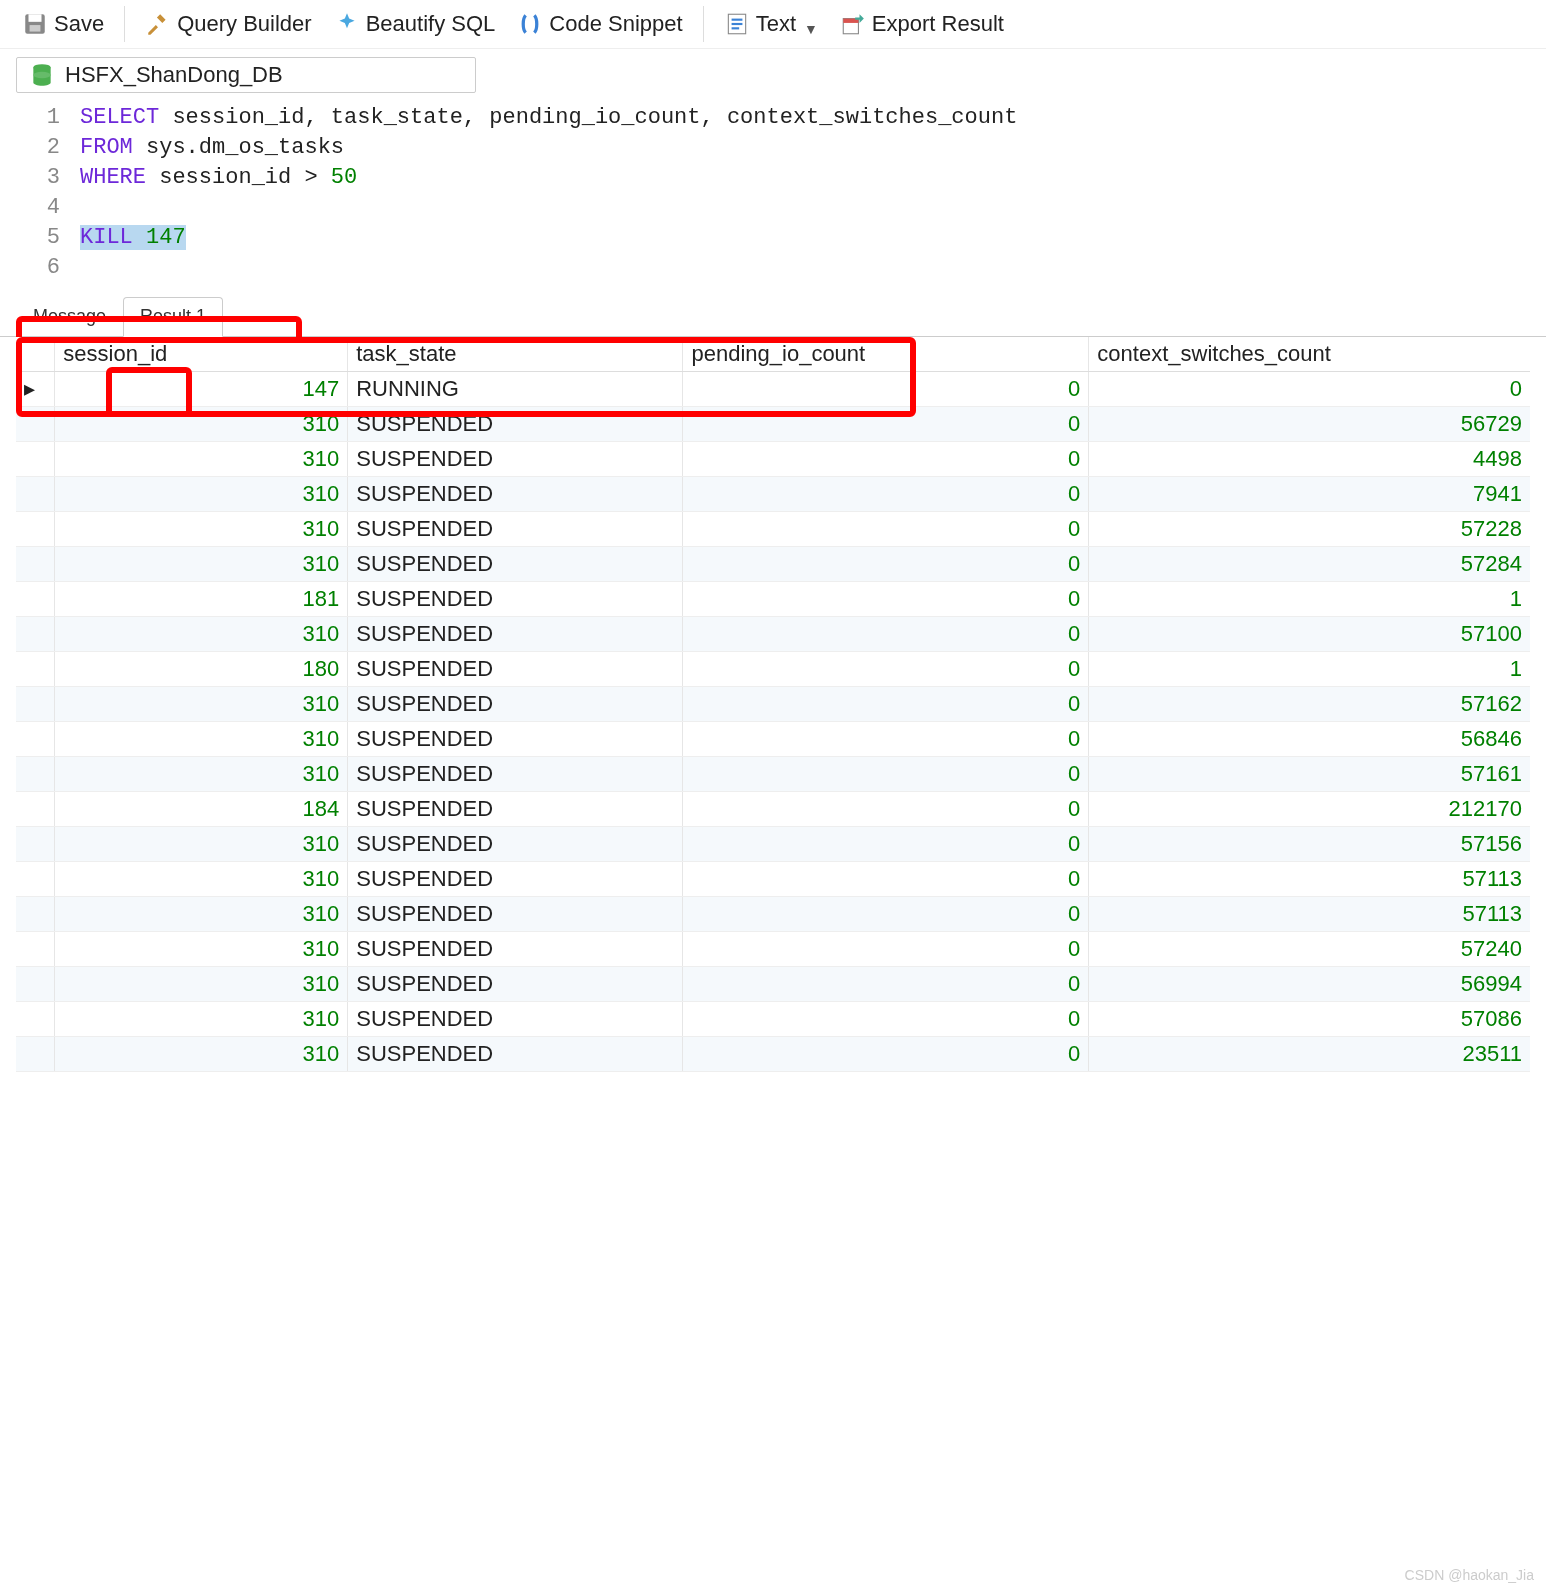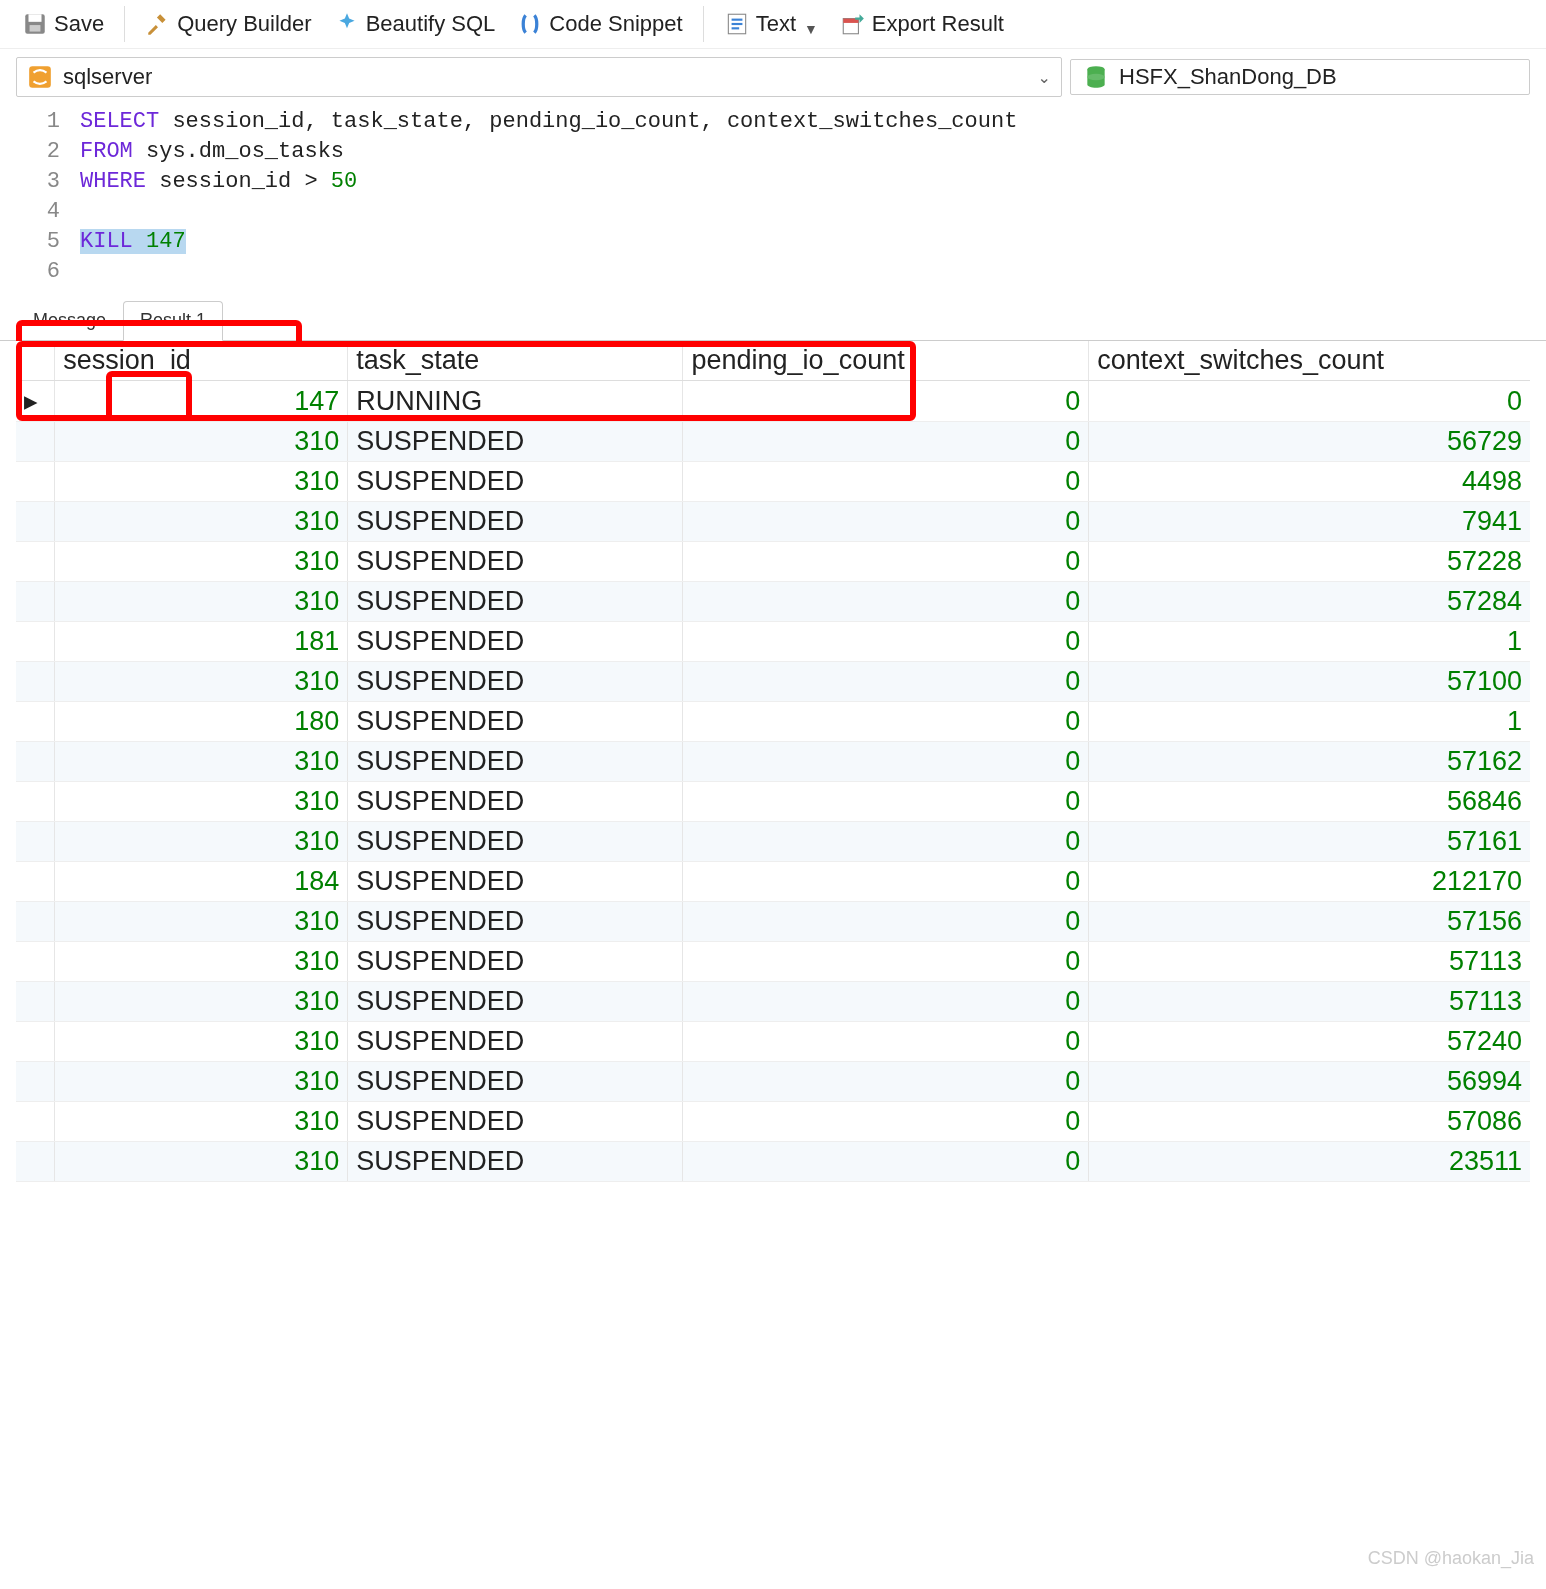--- a/index.html
+++ b/index.html
@@ -115,21 +115,21 @@
       border: 1px solid #ccc;
       border-bottom: 1px solid #fff;
       background: #fff;
       border-radius: 4px 4px 0 0;
       margin-bottom: -1px;
     }
     .grid-wrap { position: relative; padding: 0 16px; }
     .grid {
       width: 100%;
       border-collapse: collapse;
-      font-size: 27px;
+      font-size: 22px;
       table-layout: fixed;
     }
     .grid th, .grid td {
       border-left: 1px solid #e6e6e6;
       border-bottom: 1px solid #eee;
       padding: 4px 8px;
       text-align: left;
       height: 34px;
     }
     .grid th {
@@ -144,23 +144,23 @@
     .grid td.num, .grid th.num-col { text-align: right; }
     .grid tbody tr:nth-child(even) td { background: #f5f9fc; }
     .grid col.c0 { width: 22px; }
     .grid col.c1 { width: 166px; }
     .grid col.c2 { width: 190px; }
     .grid col.c3 { width: 230px; }
     .grid col.c4 { width: 250px; }
     .watermark {
       position: fixed;
       right: 12px;
-      bottom: 20px;
+      bottom: 6px;
       color: #ccc;
-      font-size: 18px;
+      font-size: 14px;
     }
     svg.ico { width: 26px; height: 26px; flex-shrink: 0; }
   </style>
 </head>
 <body>
 
 <div class="toolbar">
   <div class="tbtn">
     <svg class="ico" viewBox="0 0 24 24">
         <rect x="3" y="3" width="18" height="18" rx="2" fill="#888"></rect>
@@ -203,28 +203,20 @@
     <svg class="ico" viewBox="0 0 24 24">
         <rect x="3" y="7" width="14" height="14" fill="#fff" stroke="#888"></rect>
         <rect x="3" y="7" width="14" height="4" fill="#d9534f"></rect>
         <path d="M18 3l4 4-4 4V8h-4V6h4V3z" fill="#4a9"></path>
       </svg>
     <span>Export Result</span>
   </div>
 </div>
 
 <div class="connection-bar">
-  <div class="conn-select">
-    <svg class="ico" viewBox="0 0 24 24">
-        <rect x="2" y="2" width="20" height="20" rx="3" fill="#f0a030"></rect>
-        <path d="M6 8c4-3 8-3 12 0M6 16c4 3 8 3 12 0" stroke="#fff" stroke-width="2" fill="none"></path>
-      </svg>
-    <span>sqlserver</span>
-    <span class="arrow">⌄</span>
-  </div>
   <div class="db-select">
     <svg class="ico" viewBox="0 0 24 24">
         <ellipse cx="12" cy="5" rx="8" ry="3" fill="#4caf50"></ellipse>
         <path d="M4 5v14c0 1.7 3.6 3 8 3s8-1.3 8-3V5" fill="#4caf50"></path>
         <ellipse cx="12" cy="12" rx="8" ry="3" fill="#66bb6a"></ellipse>
       </svg>
     <span>HSFX_ShanDong_DB</span>
   </div>
 </div>
 

